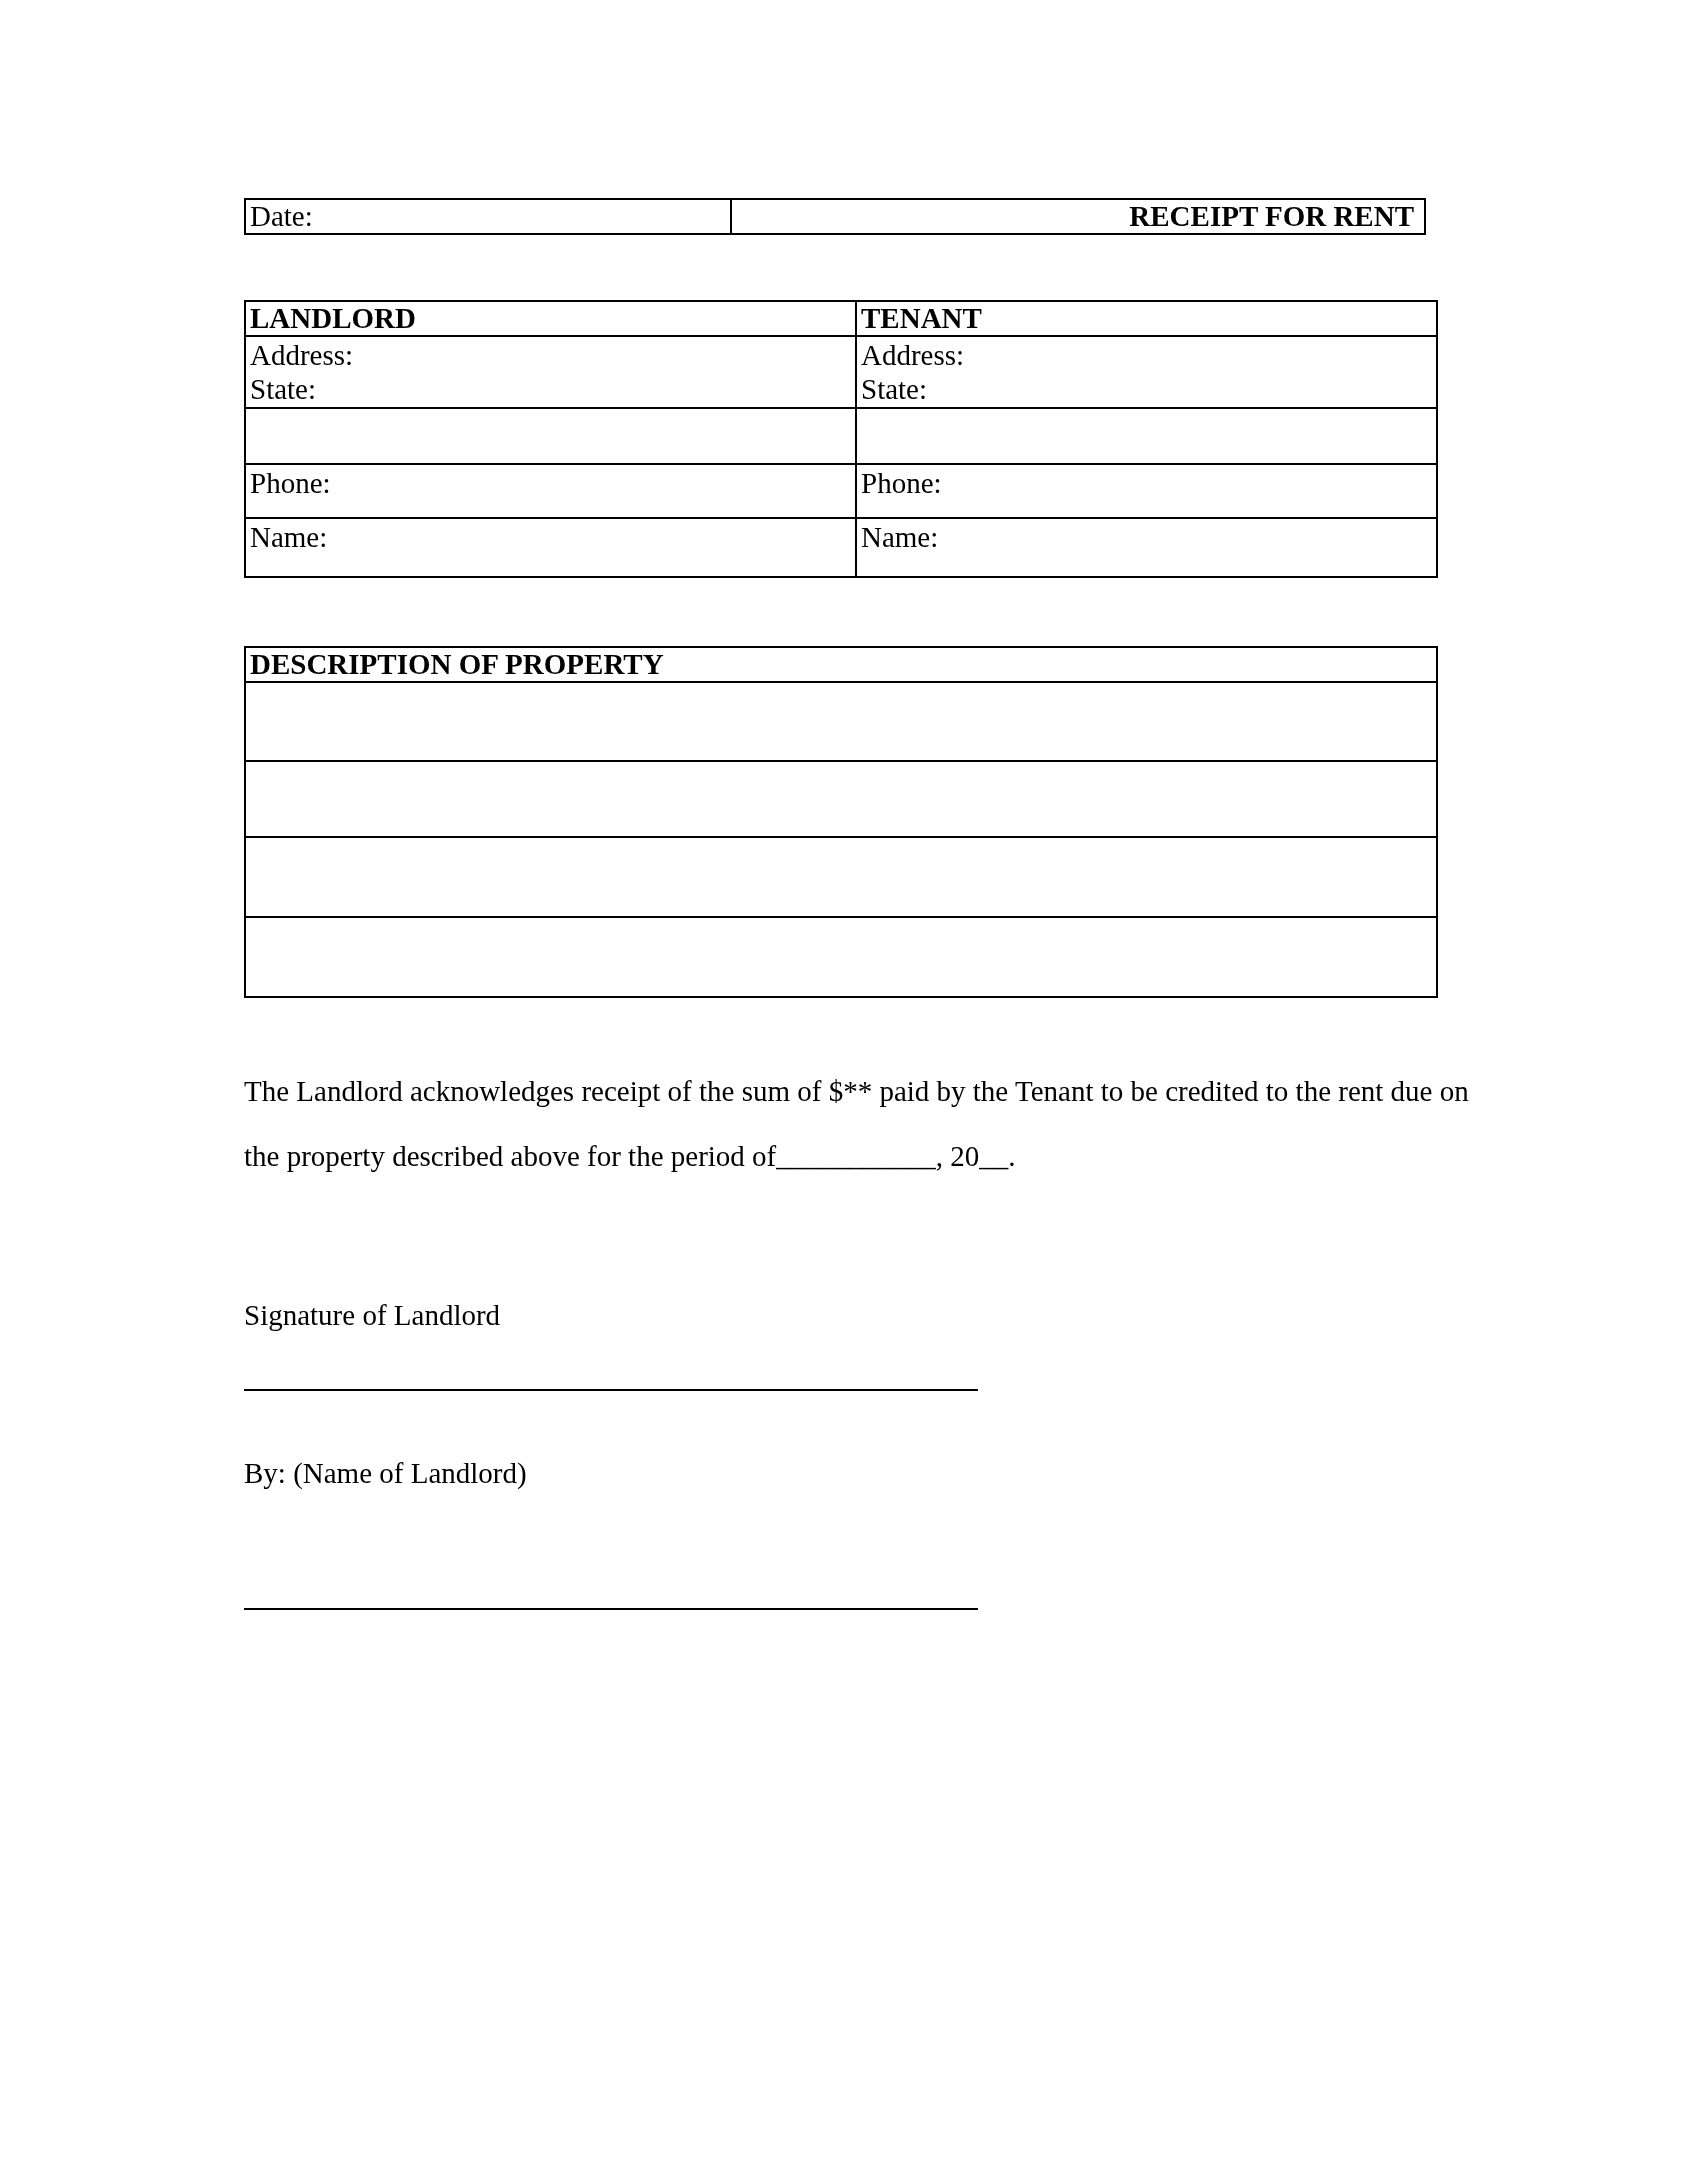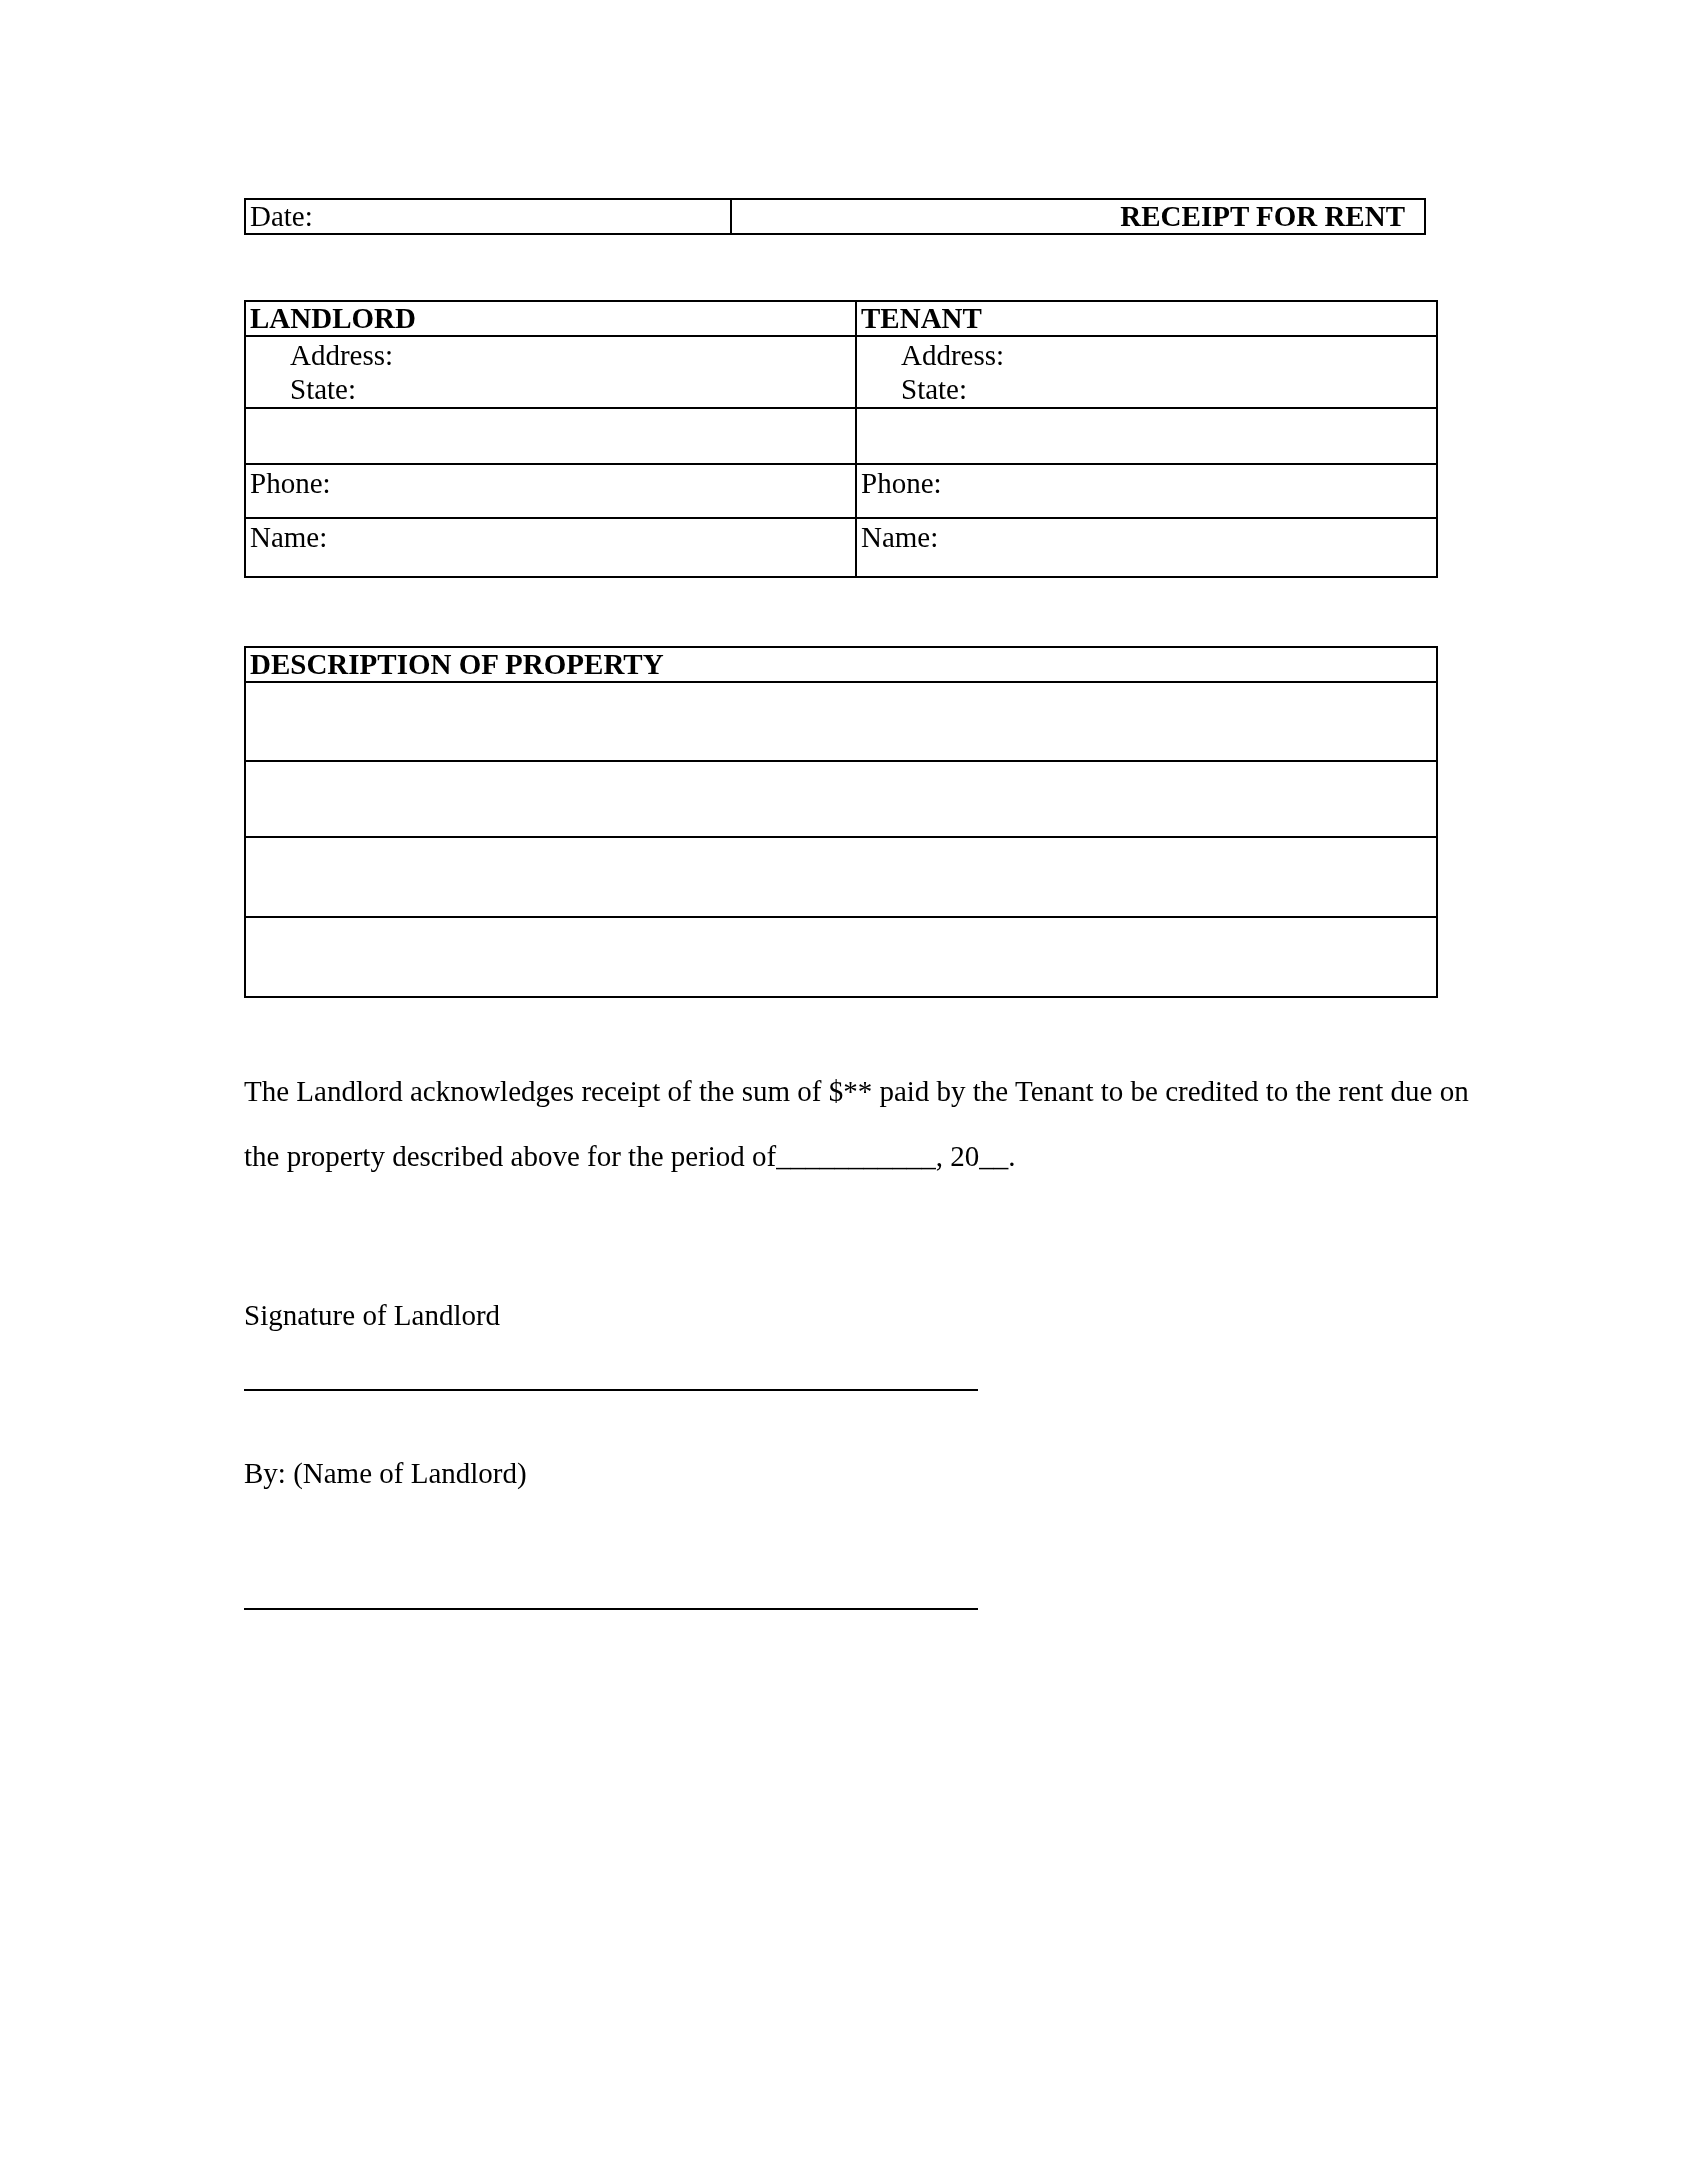--- a/index.html
+++ b/index.html
@@ -24,32 +24,32 @@
   .abs { position: absolute; }
   .hdr-cell {
     font-weight: bold;
     vertical-align: middle;
     line-height: 31px;
   }
   .title-cell {
     font-weight: bold;
     text-align: right;
     vertical-align: middle;
-    padding-right: 19px;
+    padding-right: 10px;
     line-height: 31px;
   }
   .date-cell { vertical-align: middle; line-height: 31px; margin-left: 12px; }
   .txt-line { position: absolute; line-height: 34px; white-space: nowrap; }
   .sig-line {
     position: absolute;
     width: 734px;
     height: 0;
     border-top: 2px solid #000000;
   }
-  .cell-line { display: block; margin-left: 40px; }
+  .cell-line { display: block; }
 </style>
 </head>
 <body>
 
 <div class="page">
 
   <div class="abs" style="left:244px; top:198px;">
     <table style="width:1180px;">
       <colgroup>
           <col style="width:486px;">

